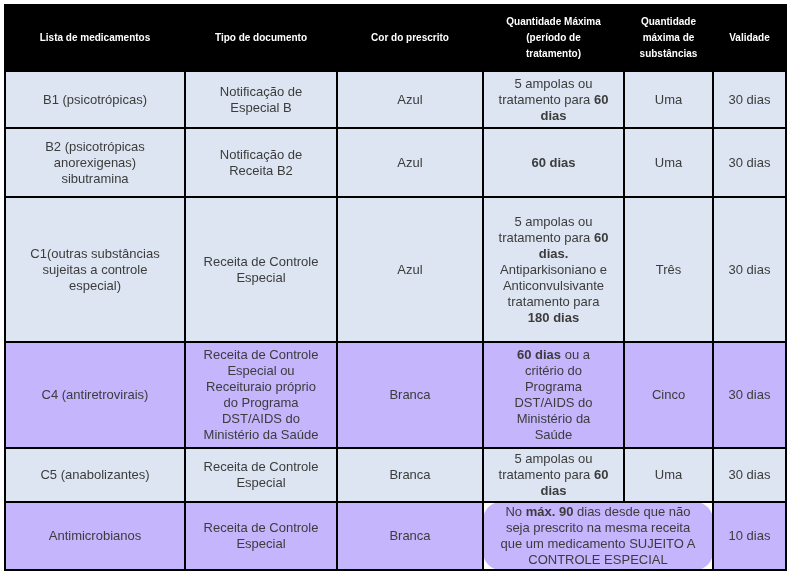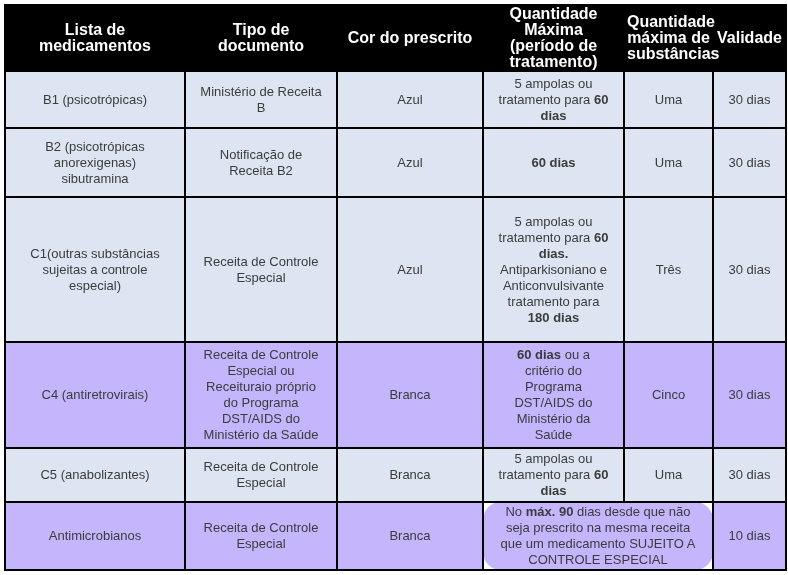--- a/index.html
+++ b/index.html
@@ -23,21 +23,21 @@
     border-collapse: collapse;
     table-layout: fixed;
   }
   table.med-table, table.med-table th, table.med-table td {
     border: 2px solid #000000;
   }
   thead th {
     background: #000000;
     color: #ffffff;
     font-weight: bold;
-    font-size: 16px;
+    font-size: 10px;
     line-height: 16px;
     height: 64px;
     text-align: center;
     vertical-align: middle;
     border: 2px solid #000000;
     padding: 0 2px;
     margin-top: 28px;
   }
   thead th.h-qty   { padding: 0 22px; }
   thead th.h-sub   { padding: 0 2px; }
@@ -96,21 +96,21 @@
         <th>Tipo de documento</th>
         <th>Cor do prescrito</th>
         <th class="h-qty">Quantidade Máxima (período de tratamento)</th>
         <th class="h-sub">Quantidade máxima de substâncias</th>
         <th>Validade</th>
       </tr>
     </thead>
     <tbody>
         <tr>
           <td class="c-lista">B1 (psicotrópicas)</td>
-          <td class="c-tipo">Ministério de Receita B</td>
+          <td class="c-tipo">Notificação de Especial B</td>
           <td class="c-cor">Azul</td>
           <td class="c-qty">5 ampolas ou tratamento para <b>60 dias</b></td>
           <td class="c-sub">Uma</td>
           <td class="c-val">30 dias</td>
         </tr>
         <tr>
           <td class="c-lista">B2 (psicotrópicas anorexigenas) sibutramina</td>
           <td class="c-tipo">Notificação de Receita B2</td>
           <td class="c-cor">Azul</td>
           <td class="c-qty"><b>60 dias</b></td>

